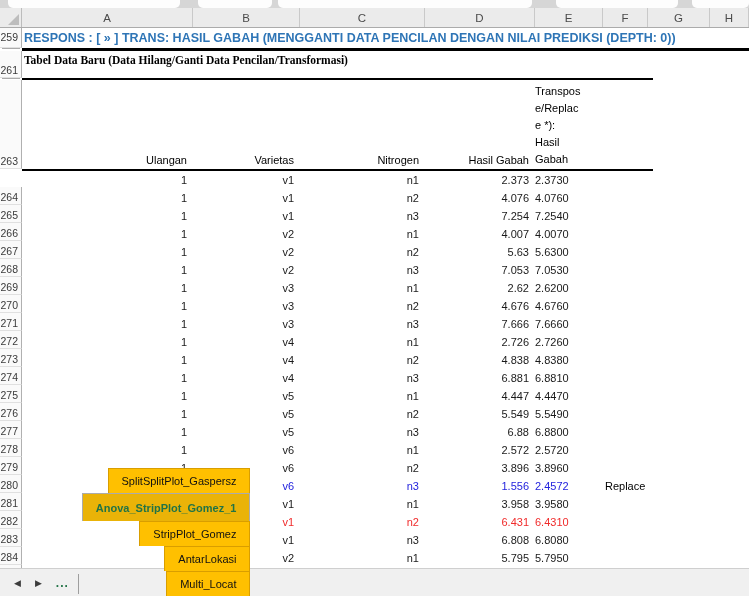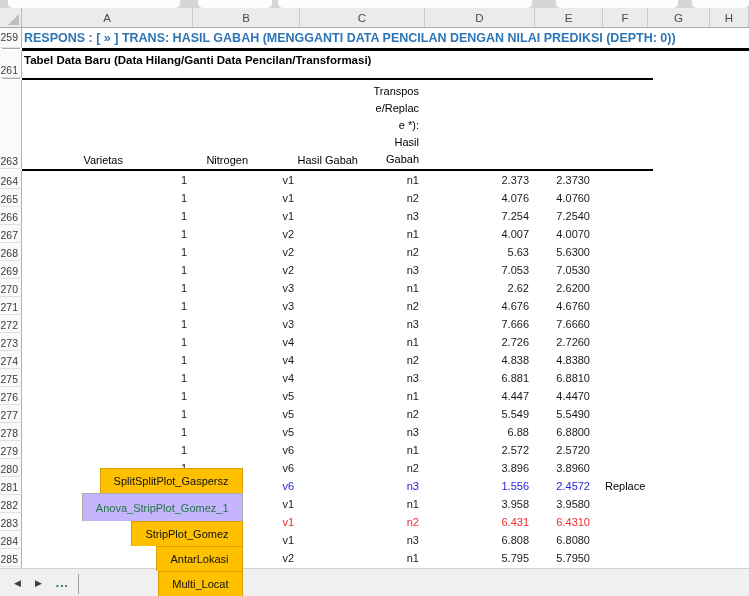--- a/index.html
+++ b/index.html
@@ -59,53 +59,54 @@
     background: #fafafa;
     border-right: 1px solid #b0b0b0;
     border-bottom: 1px solid #e0e0e0;
     font-size: 10.5px; color: #3a3a3a;
     display: flex; align-items: flex-end; justify-content: flex-end;
     padding: 0 3px 1px 0;
     font-family: "Liberation Sans", sans-serif;
   }
   .cell { font-size: 11px; line-height: 18px; white-space: nowrap; overflow: hidden; }
   .num { text-align: right; padding-right: 6px; }
-  .trans-col { text-align: right; padding-right: 13px; }
+  .trans-col { padding-right: 13px; }
   .note-col { text-align: left; padding-left: 2px; }
 
   .title-row { height: 20px; }
   .title-row .gut { align-items: center; text-align: center; }
   .title-cell {
     flex: 1; font-weight: bold; font-size: 12.5px;
     color: var(--title-blue);
     line-height: 20px; white-space: nowrap; overflow: hidden;
     padding-left: 2px;
   }
   .subtitle-row { height: 27px; }
   .subtitle-cell {
     flex: 1; font-weight: bold; font-size: 11.5px; color: #000;
     line-height: 19px; white-space: nowrap; overflow: hidden;
     padding-left: 2px;
+    font-family: Liberation Serif, serif;
   }
   .rule { background: #000; margin-left: 22px; position: relative; }
   .rule.full { width: 727px; height: 3px; }
   .rule.part { width: 631px; height: 2px; }
   .gutter-break {
     position: absolute; left: -20px; top: 0; width: 18px; height: 1px;
     background: #aaa;
   }
   .head-row { height: 89px; align-items: flex-end; }
   .head-row .cell { font-size: 11px; color: #000; }
   .head-row .gut { height: 89px; }
   .multi {
     white-space: pre-line; line-height: 17px; padding-bottom: 1px;
     overflow: visible;
   }
   .data-row { height: 18px; }
-  .data-row .gut { height: 18px; }
+  .data-row .gut { height: 18px; margin-top: 16px; }
   .data-row.partial { height: 9px; overflow: hidden; }
   .row-blue .cell { color: var(--row-blue); }
   .row-red  .cell { color: var(--row-red); }
   .row-blue .note-col, .row-red .note-col { color: #000; }
 
   
   .tabbar {
     position: absolute; left: 0; bottom: 0; width: 749px; height: 28px;
     background: #f0f0f0;
     border-top: 1px solid #cfcfcf;
@@ -119,23 +120,23 @@
   .overflow-dots { font-size: 12px; font-weight: bold; color: var(--tab-green); letter-spacing: 1px; }
   .tab-sep { width: 1px; height: 20px; background: #9e9e9e; margin: 0 3px 2px 3px; align-self: flex-end; }
   .tab {
     height: 25px; display: flex; align-items: center;
     padding: 0 13px; font-size: 11px; color: #111;
     background: var(--tab-gold);
     border: 1px solid #d99e00; border-bottom: none;
     margin-right: 3px; white-space: nowrap;
   }
   .tab.active {
-    height: 28px; background: #c4b5fd;
+    height: 28px; background: #eab308;
     border: 1px solid #ababab; border-bottom: none;
-    color: var(--tab-green); font-weight: normal;
+    color: var(--tab-green); font-weight: bold;
   }
 </style>
 </head>
 <body>
 
 <div class="screen" style="--title-blue: #2e75b6; --row-blue: #2323dd; --row-red: #f02b2b; --tab-gold: #ffc000; --tab-green: #217346;">
 
   <div class="top-strip">
     <div class="chip" style="left:8px;width:172px"></div>
     <div class="chip" style="left:198px;width:74px"></div>
@@ -172,20 +173,21 @@
     <div class="srow subtitle-row">
       <div class="gut">261</div>
       <div class="cell subtitle-cell">Tabel Data Baru (Data Hilang/Ganti Data Pencilan/Transformasi)</div>
     </div>
     <div class="rule part">
       <div class="gutter-break"></div>
     </div>
 
     <div class="srow head-row">
       <div class="gut">263</div>
+      <div class="cell num w-a">Ulangan</div>
       <div class="cell num w-b">Varietas</div>
       <div class="cell num w-c">Nitrogen</div>
       <div class="cell num w-d">Hasil Gabah</div>
       <div class="cell trans-col multi w-e">Transpos
 e/Replac
 e *):
 Hasil
 Gabah</div>
       <div class="cell w-f"></div>
       <div class="cell w-g"></div>

